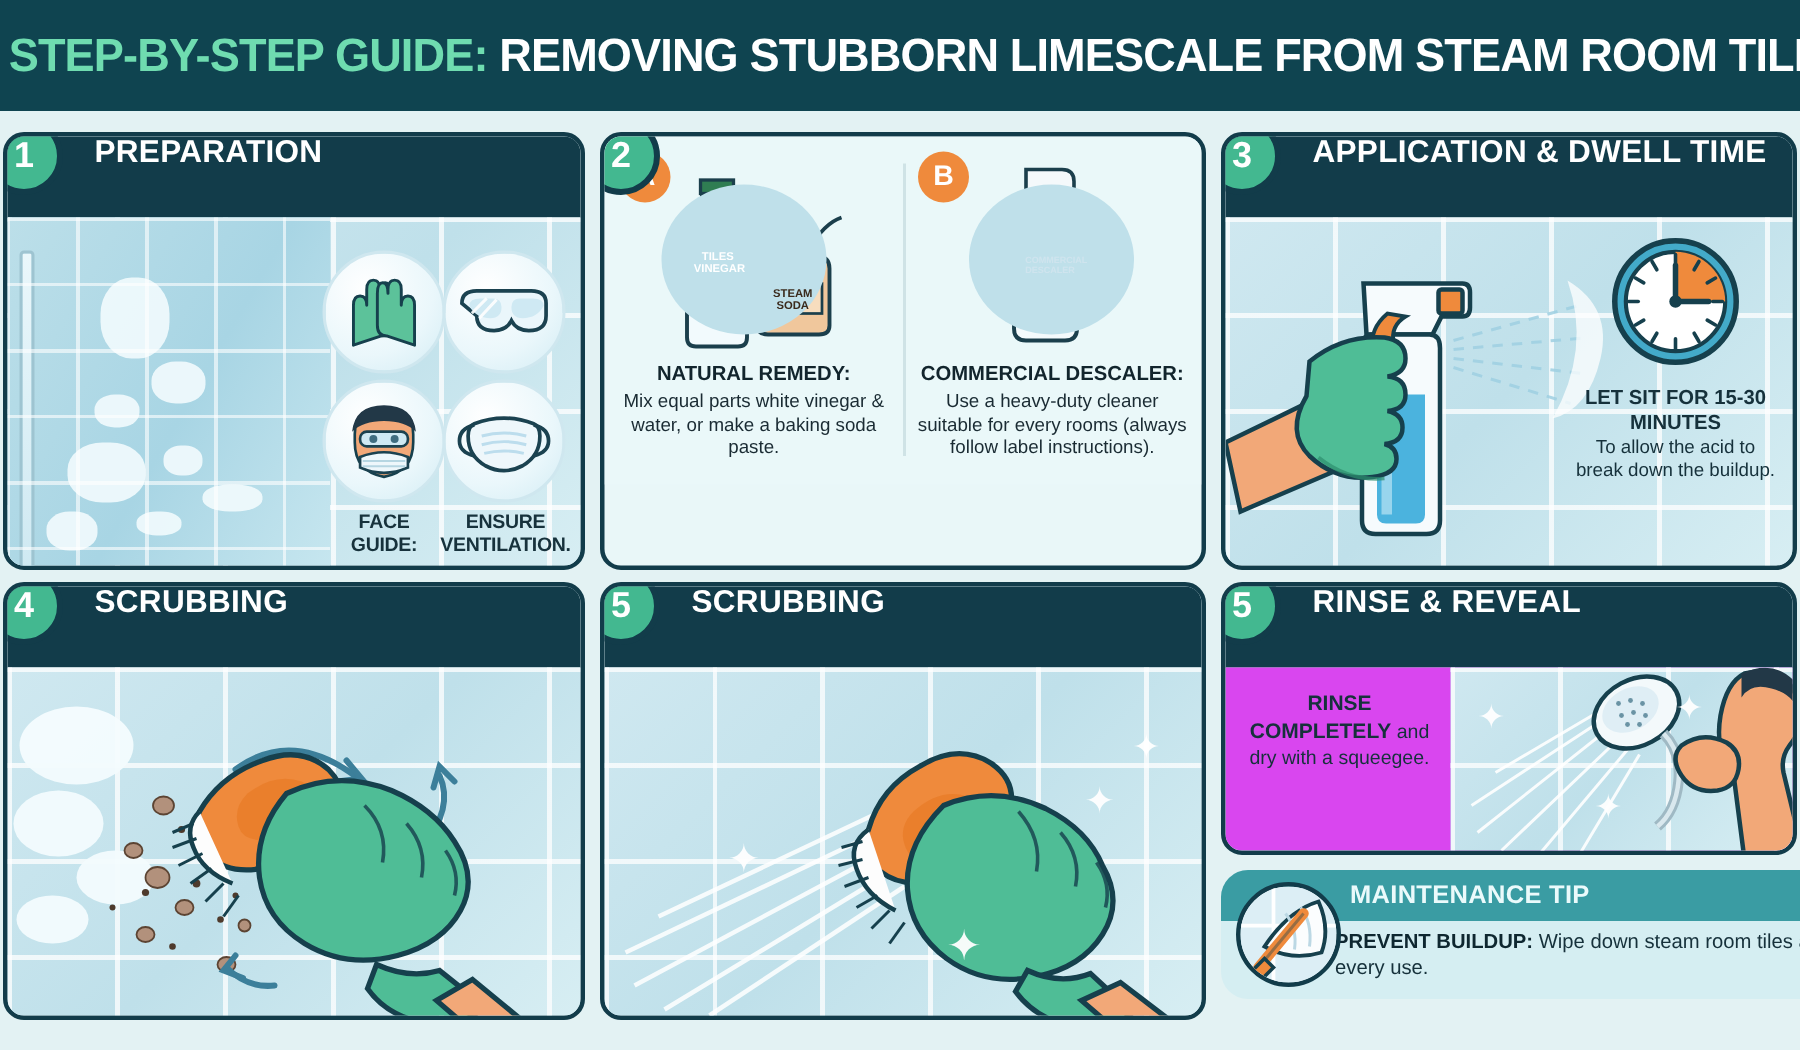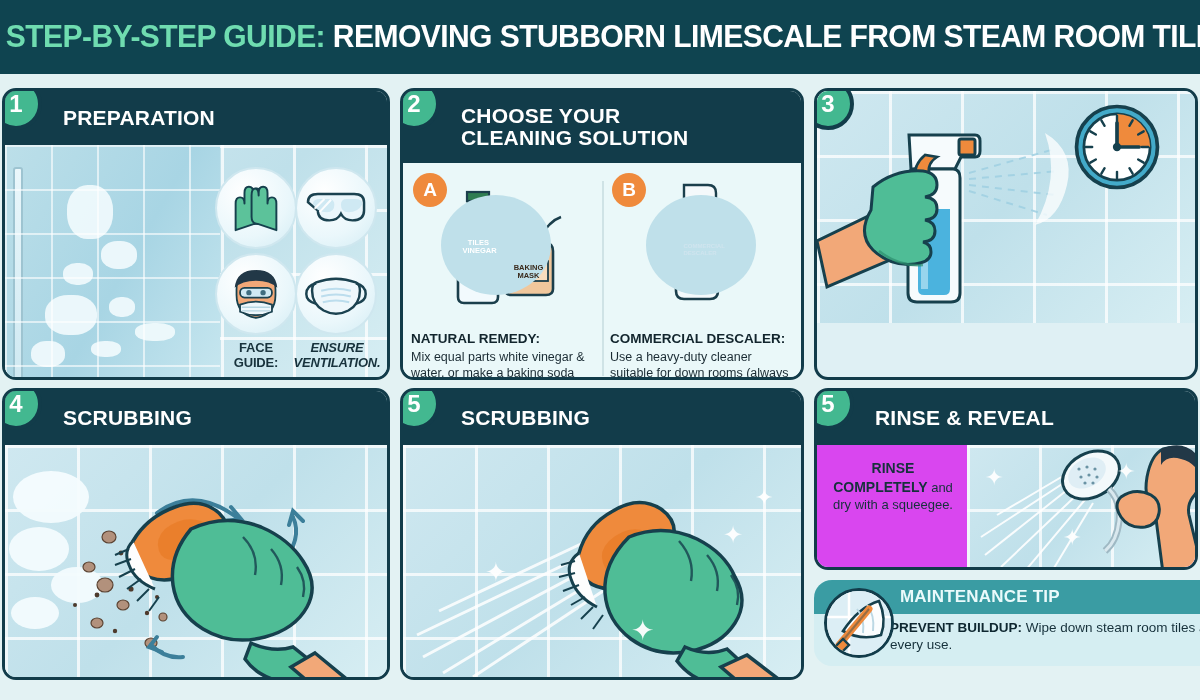--- a/index.html
+++ b/index.html
@@ -31,21 +31,21 @@
   .panel {
     position:absolute;
     border:3px solid #123c4a;
     border-radius:14px;
     background:#dff0f4;
     overflow:hidden;
   }
   .panel-head {
     height:54px;
     background:#123c4a;
-    display:flex; align-items:center;
+    display:flex; 
     padding-left:58px;
     color:#fff;
   }
   .panel-head.tall { height:72px; }
   .panel-title {
     font-size:21px; font-weight:bold; letter-spacing:0.2px;
     line-height:1.05;
     white-space:pre-line;
   }
   .badge {
@@ -107,21 +107,21 @@
   .opt-badge{
     position:absolute; left:10px; top:10px; width:34px; height:34px; border-radius:50%;
     background:#ef8a3c; color:#fff; font-weight:bold; font-size:19px;
     display:flex; align-items:center; justify-content:center; z-index:4;
   }
   .opt-art{ position:relative; width:180px; height:128px; margin-top:2px; }
   .opt-art .blob{
     position:absolute; left:28px; top:16px; width:110px; height:100px;
     border-radius:50%; background:#bfe0ea;
   }
-  .opt-cap{ margin-top:24px; text-align:left; font-size:12.5px; line-height:1.25; color:#1a2b33; }
+  .opt-cap{ margin-top:6px; text-align:center; font-size:12.5px; line-height:1.25; color:#1a2b33; }
   .opt-cap b{ display:block; font-size:13.5px; margin-bottom:2px; color:#12252d; }
 
   
   #p3 { left:814px; top:88px; width:384px; height:292px; }
   #p3-caption{
     position:absolute; right:8px; top:112px; width:140px; text-align:center;
     font-size:12.5px; line-height:1.25; color:#16313b;
   }
   #p3-caption b{ font-size:13.5px; }
 
@@ -224,31 +224,27 @@
       <svg viewBox="0 0 80 60" width="66" height="50" aria-hidden="true">
         <path d="M16 16 q24-9 48 0 q5 2 5 10 q0 16-14 24 q-15 8-30 0 q-14-8-14-24 q0-8 5-10z" fill="#eef7fb" stroke="#1b4250" stroke-width="3"></path>
         <path d="M22 26 q18-5 36 0 M22 33 q18-5 36 0 M24 40 q16-4 32 0" stroke="#bcdded" stroke-width="2.4" fill="none"></path>
         <path d="M16 17 q-12 3-12 13 q0 9 12 12" fill="none" stroke="#1b4250" stroke-width="3"></path>
         <path d="M64 17 q12 3 12 13 q0 9-12 12" fill="none" stroke="#1b4250" stroke-width="3"></path>
       </svg>
     </div>
 
     <div class="p1-cap" style="left:208px;top:196px;width:86px;white-space:pre-line;">FACE
 GUIDE:</div>
-    <div class="p1-cap" style="left:288px;top:196px;width:88px;white-space:pre-line;font-style:italic;">ENSURE
+    <div class="p1-cap" style="left:288px;top:196px;width:88px;white-space:pre-line;">ENSURE
 VENTILATION.</div>
   </div>
 </div>
 
 <div class="panel" id="p2">
   <div class="badge">2</div>
-  <div class="panel-head tall">
-    <div class="panel-title">CHOOSE YOUR
-CLEANING SOLUTION</div>
-  </div>
   <div class="panel-body">
     <div id="p2-divider"></div>
 
     <div class="opt">
       <div class="opt-badge">A</div>
       <div class="opt-art">
         <div class="blob"></div>
         <svg viewBox="0 0 180 128" width="180" height="128" aria-hidden="true">
 
           <g>
@@ -259,21 +255,21 @@
 
           <g>
             <path d="M92 72 q0-8 8-8 h32 q8 0 8 8 v38 q0 6-7 6 h-34 q-7 0-7-6z" fill="#f0c79c" stroke="#1b3f4c" stroke-width="2.6"></path>
             <rect x="97" y="82" width="38" height="20" fill="#f7ddbe" stroke="#1b3f4c" stroke-width="1.8"></rect>
             <path d="M96 66 q18-14 38 0 q-18-8-38 0z" fill="#ffffff" stroke="#1b3f4c" stroke-width="2"></path>
             <ellipse cx="116" cy="62" rx="18" ry="8" fill="#ffffff" stroke="#1b3f4c" stroke-width="2"></ellipse>
             <path d="M126 60 q10-18 22-22" fill="none" stroke="#1b3f4c" stroke-width="2.6"></path>
           </g>
         </svg>
         <div style="position:absolute;left:50px;top:60px;width:32px;text-align:center;font-size:7.5px;font-weight:bold;color:#ffffff;line-height:1.1;">TILES VINEGAR</div>
-        <div style="position:absolute;left:98px;top:85px;width:36px;text-align:center;font-size:7.5px;font-weight:bold;color:#3a2a1c;line-height:1.1;">BAKING MASK</div>
+        <div style="position:absolute;left:98px;top:85px;width:36px;text-align:center;font-size:7.5px;font-weight:bold;color:#3a2a1c;line-height:1.1;">STEAM SODA</div>
       </div>
       <div class="opt-cap">
         <b>NATURAL REMEDY:</b>
         <span>Mix equal parts white vinegar &amp; water, or make a baking soda paste.</span>
       </div>
     </div>
 
     <div class="opt">
       <div class="opt-badge">B</div>
       <div class="opt-art">
@@ -285,28 +281,31 @@
             <rect x="72" y="26" width="26" height="12" fill="#ef8a3c" stroke="#1b3f4c" stroke-width="2.2"></rect>
             <path d="M70 38 h30 q6 0 6 8 v66 q0 8-8 8 h-26 q-8 0-8-8 v-66 q0-8 6-8z" fill="#f4fafc" stroke="#1b3f4c" stroke-width="2.6"></path>
             <path d="M72 56 h26 v44 q0 6-6 6 h-14 q-6 0-6-6z" fill="#2b6a88"></path>
             <path d="M72 88 h26 v12 q0 6-6 6 h-14 q-6 0-6-6z" fill="#1d4f68"></path>
           </g>
         </svg>
         <div style="position:absolute;left:72px;top:64px;width:26px;text-align:center;font-size:6px;font-weight:bold;color:#cfe4ee;line-height:1.15;">COMMERCIAL DESCALER</div>
       </div>
       <div class="opt-cap">
         <b>COMMERCIAL DESCALER:</b>
-        <span>Use a heavy-duty cleaner suitable for down rooms (always follow label instructions).</span>
+        <span>Use a heavy-duty cleaner suitable for every rooms (always follow label instructions).</span>
       </div>
     </div>
   </div>
 </div>
 
 <div class="panel" id="p3">
   <div class="badge">3</div>
+  <div class="panel-head">
+    <div class="panel-title">APPLICATION &amp; DWELL TIME</div>
+  </div>
   <div class="panel-body">
     <div class="tiles"></div>
 
     <svg viewBox="0 0 384 238" width="384" height="238" style="position:absolute;left:0;top:0;" aria-hidden="true">
 
       <g stroke="#9fd0e2" stroke-width="2" stroke-dasharray="7 6" fill="none" opacity=".85">
         <path d="M152 82 L238 58"></path>
           <path d="M152 88 L242 80"></path>
           <path d="M152 94 L238 104"></path>
           <path d="M152 100 L230 124"></path>
@@ -343,21 +342,22 @@
           <path d="M21 67 l6-3.5"></path>
           <path d="M21 33 l6 3.5"></path>
           <path d="M33 21 l3.5 6"></path>
       </g>
       <path d="M50 50 V24" stroke="#16404d" stroke-width="4" stroke-linecap="round"></path>
       <path d="M50 50 H74" stroke="#16404d" stroke-width="4" stroke-linecap="round"></path>
       <circle cx="50" cy="50" r="4.5" fill="#16404d"></circle>
     </svg>
 
     <div id="p3-caption">
-      <br>
+      <b>LET SIT FOR 15-30 MINUTES</b><br>
+      <span>To allow the acid to break down the buildup.</span>
     </div>
   </div>
 </div>
 
 <div class="panel" id="p4">
   <div class="badge">4</div>
   <div class="panel-head">
     <div class="panel-title">SCRUBBING</div>
   </div>
   <div class="panel-body">

